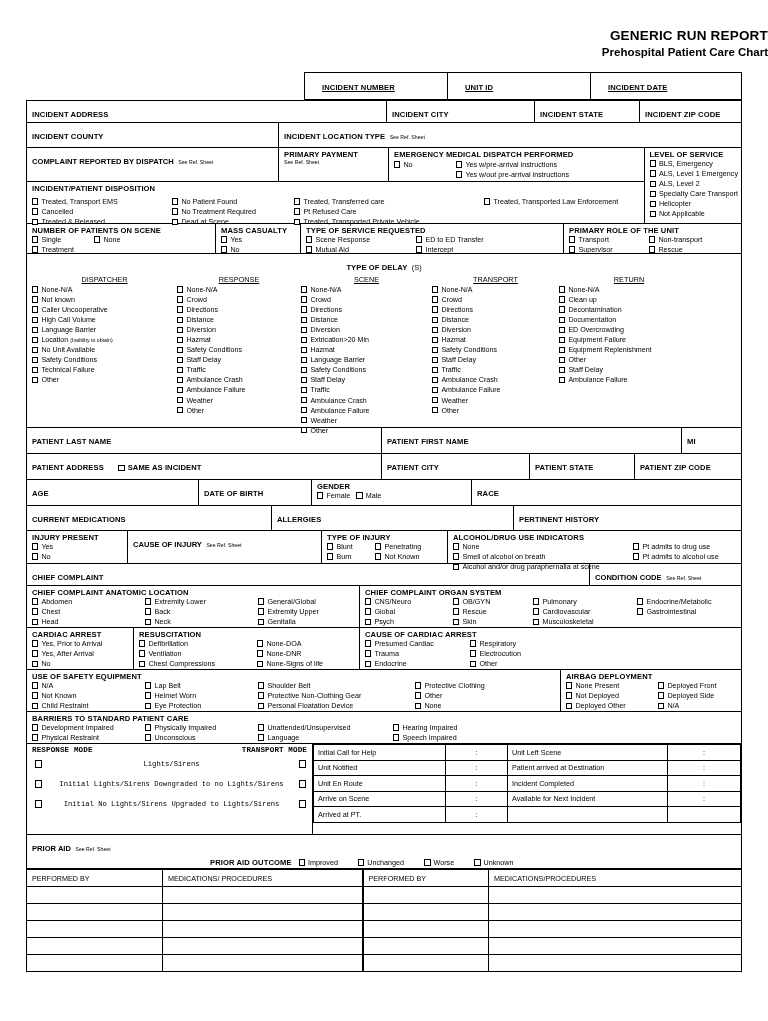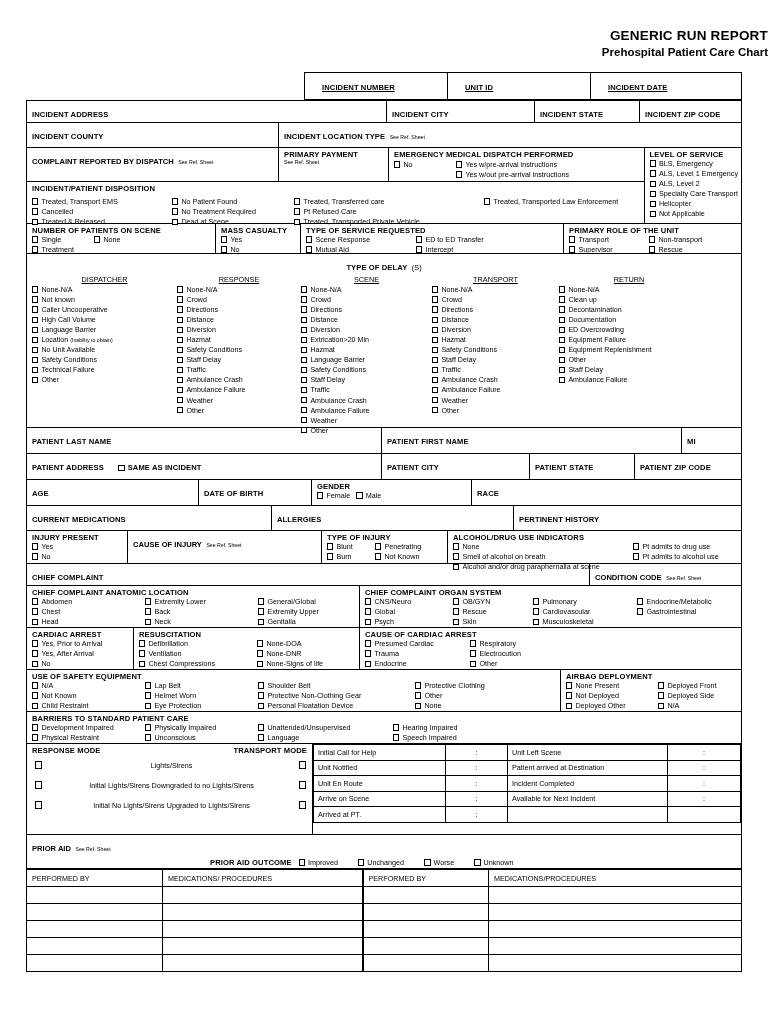--- a/index.html
+++ b/index.html
@@ -1094,21 +1094,21 @@
             <label class="ck">
                 <span class="cb"></span>
                 <span>Speech Impaired</span>
               </label>
           </div>
         </div>
       </div>
     </div>
 
     <div class="row" style="height:91px">
-      <div class="cell" style="width:286px; padding:0;">
+      <div class="cell" style="width:286px; padding:0;font-family:Liberation Mono, monospace;">
         <div style="display:flex; justify-content:space-between; padding:2px 5px 0 5px;">
           <span class="lbl">RESPONSE MODE</span>
           <span class="lbl">TRANSPORT MODE</span>
         </div>
         <div class="mode-row">
           <span class="cbx">
               <span class="cbbig"></span>
             </span>
           <span class="mid">Lights/Sirens</span>
           <span class="cbx-r">

